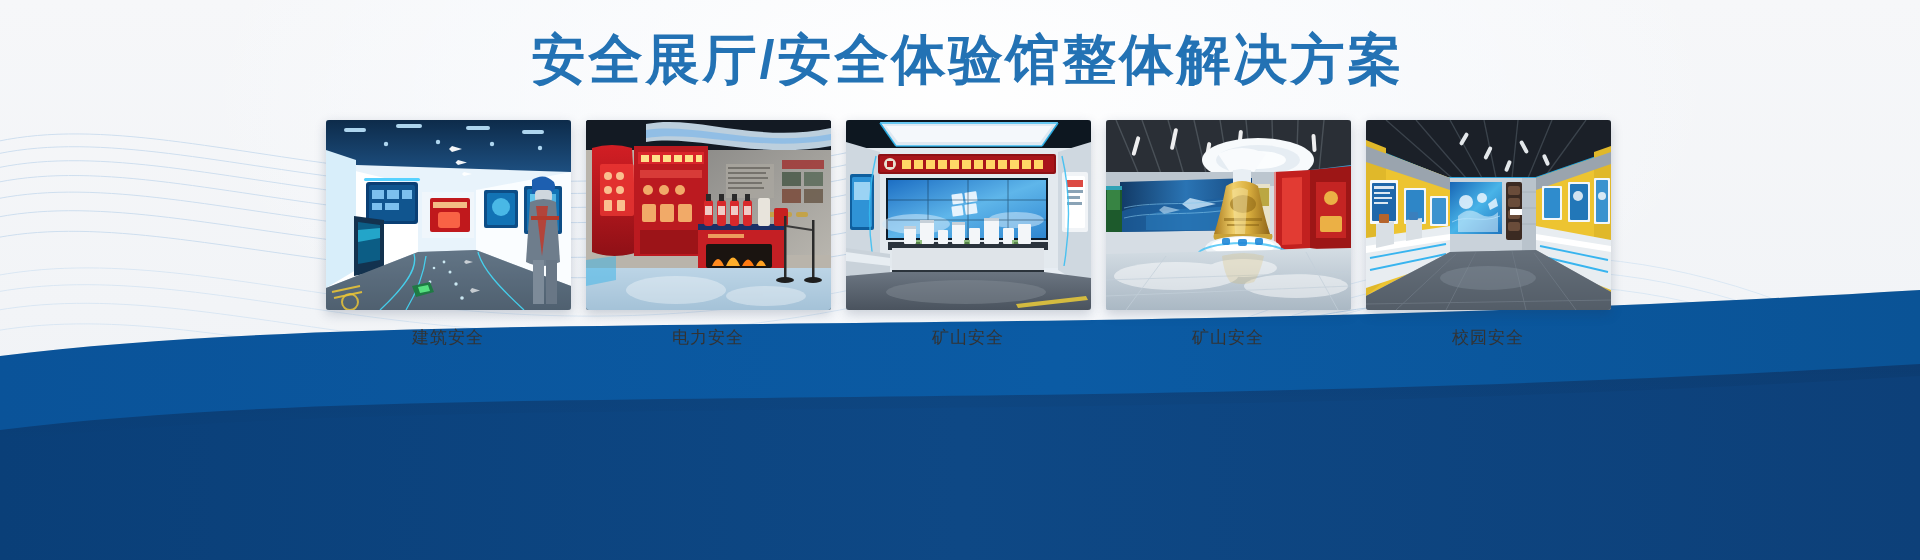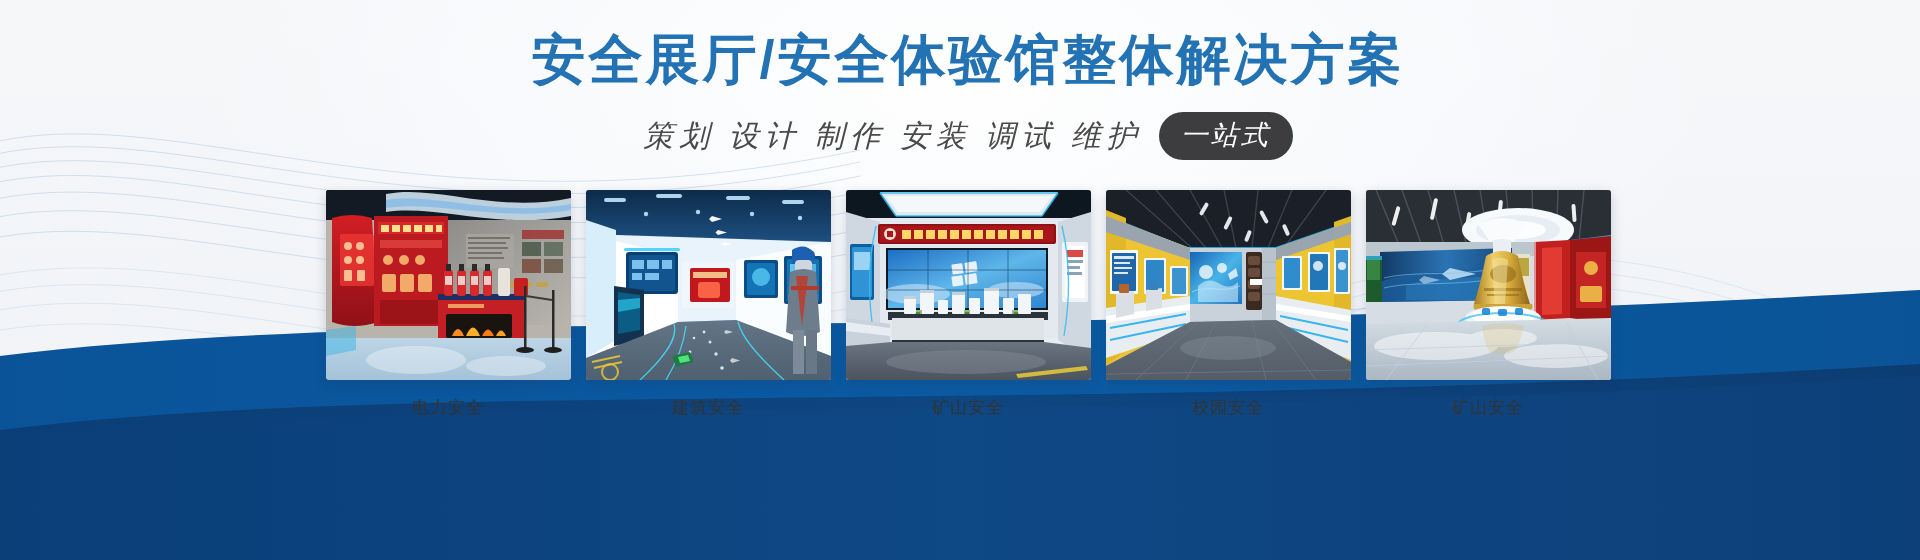--- a/index.html
+++ b/index.html
@@ -167,26 +167,134 @@
 
     <path d="M0 96 C 420 44, 1020 84, 1920 30 L1920 116 C 1020 170, 420 130, 0 182 Z" fill="url(#gShadow)" opacity="0.55"></path>
 
     <path d="M0 96 C 420 44, 1020 84, 1920 30 L1920 104 C 1020 158, 420 118, 0 170 Z" fill="url(#gLight)"></path>
   </svg>
 
   <div class="content">
 
     <div class="title">安全展厅/安全体验馆整体解决方案</div>
 
-    <div class="subtitle-row">
-      <span class="subtitle">策划 设计 制作 安装 调试 维护</span>
-      <span class="badge">一站式</span>
-    </div>
 
     <div class="gallery">
+
+      <div class="card">
+        <div class="thumb">
+          <svg viewBox="0 0 245 190">
+            <defs>
+              <linearGradient id="c1floor" x1="0" y1="0" x2="0" y2="1">
+                <stop offset="0" stop-color="#5d6f80"></stop>
+                  <stop offset="1" stop-color="#404f5e"></stop>
+              </linearGradient>
+              <linearGradient id="c1ceil" x1="0" y1="0" x2="0" y2="1">
+                <stop offset="0" stop-color="#0d2b4a"></stop>
+                  <stop offset="1" stop-color="#1d4f80"></stop>
+              </linearGradient>
+            </defs>
+            <rect width="245" height="190" fill="#e8f3fb"></rect>
+
+            <path d="M0 0 L245 0 L245 52 L0 44 Z" fill="url(#c1ceil)"></path>
+
+            <g fill="#bfe7ff" opacity="0.9">
+              <rect x="18" y="8" width="22" height="4" rx="2"></rect>
+              <rect x="70" y="4" width="26" height="4" rx="2"></rect>
+              <rect x="140" y="6" width="24" height="4" rx="2"></rect>
+              <rect x="196" y="10" width="22" height="4" rx="2"></rect>
+              <circle cx="60" cy="24" r="2.2"></circle>
+                <circle cx="112" cy="22" r="2.2"></circle>
+              <circle cx="166" cy="24" r="2.2"></circle>
+                <circle cx="214" cy="28" r="2.2"></circle>
+            </g>
+
+            <path d="M0 44 L92 66 L92 132 L0 168 Z" fill="#ffffff"></path>
+            <path d="M0 30 L30 40 L30 150 L0 168 Z" fill="#d8eefa"></path>
+
+            <rect x="40" y="62" width="52" height="42" rx="3" fill="#0a3f74"></rect>
+            <rect x="43" y="65" width="46" height="36" rx="2" fill="#10558f"></rect>
+            <g fill="#8fd3ff" opacity=".85">
+              <rect x="46" y="70" width="12" height="9"></rect>
+                <rect x="61" y="70" width="12" height="9"></rect>
+              <rect x="76" y="70" width="10" height="9"></rect>
+              <rect x="46" y="83" width="10" height="7"></rect>
+                <rect x="59" y="83" width="14" height="7"></rect>
+            </g>
+            <rect x="38" y="58" width="56" height="3" rx="1.5" fill="#56d2ff"></rect>
+
+            <path d="M28 96 L58 100 L58 150 L28 156 Z" fill="#13324f"></path>
+            <path d="M32 102 L54 105 L54 140 L32 144 Z" fill="#0c5d85"></path>
+            <path d="M32 110 L54 108 L54 118 L32 122 Z" fill="#2ec4e6" opacity=".7"></path>
+
+            <path d="M245 52 L150 70 L150 130 L245 166 Z" fill="#fafdff"></path>
+
+            <g>
+              <rect x="158" y="70" width="34" height="38" rx="2" fill="#0d4d86"></rect>
+              <rect x="161" y="73" width="28" height="32" rx="1.5" fill="#1273b5"></rect>
+              <circle cx="175" cy="87" r="9" fill="#58c9f2" opacity=".8"></circle>
+              <rect x="198" y="66" width="38" height="48" rx="2" fill="#0d4d86"></rect>
+              <rect x="201" y="69" width="32" height="42" rx="1.5" fill="#1273b5"></rect>
+              <rect x="204" y="74" width="12" height="14" fill="#7fe0ff" opacity=".75"></rect>
+              <rect x="219" y="74" width="11" height="14" fill="#7fe0ff" opacity=".6"></rect>
+              <rect x="204" y="92" width="26" height="6" fill="#9deaff" opacity=".6"></rect>
+            </g>
+
+            <rect x="96" y="72" width="52" height="46" fill="#f0f6fb"></rect>
+            <rect x="104" y="78" width="40" height="34" rx="2" fill="#c0181c"></rect>
+            <rect x="107" y="82" width="34" height="6" fill="#ffe9a0" opacity=".8"></rect>
+            <rect x="112" y="92" width="22" height="16" rx="3" fill="#ff6a4a" opacity=".9"></rect>
+
+            <path d="M0 168 L92 132 L150 130 L245 166 L245 190 L0 190 Z" fill="url(#c1floor)"></path>
+            <path d="M0 168 L92 132 L150 130 L245 166 L245 190 L0 190 Z" fill="#6d8093" opacity=".35"></path>
+
+            <g stroke="#43e0ff" stroke-width="1.3" fill="none" opacity=".85">
+              <path d="M88 134 C 92 148, 80 166, 54 190"></path>
+              <path d="M152 132 C 156 148, 172 166, 198 190"></path>
+              <path d="M100 136 C 98 152, 92 170, 80 190"></path>
+            </g>
+            <g fill="#d8f6ff" opacity=".9">
+              <circle cx="118" cy="142" r="1.4"></circle>
+                <circle cx="124" cy="152" r="1.5"></circle>
+              <circle cx="130" cy="164" r="1.7"></circle>
+                <circle cx="136" cy="178" r="1.8"></circle>
+              <circle cx="108" cy="148" r="1.3"></circle>
+                <circle cx="104" cy="162" r="1.4"></circle>
+            </g>
+
+            <g fill="#ffffff" opacity=".95">
+              <path d="M126 26 l10 3 l-10 3 l-3 -3 z"></path>
+              <path d="M132 40 l9 2.5 l-9 2.5 l-2.5 -2.5 z"></path>
+              <path d="M138 52 l8 2 l-8 2 l-2 -2 z"></path>
+              <path d="M140 140 l7 2 l-7 2 l-2 -2 z" opacity=".7"></path>
+              <path d="M146 168 l8 2.5 l-8 2.5 l-2 -2.5 z" opacity=".7"></path>
+            </g>
+
+            <g stroke="#e8c338" stroke-width="2" fill="none" opacity=".9">
+              <path d="M6 172 L34 166"></path>
+                <path d="M8 178 L36 172"></path>
+            </g>
+            <circle cx="24" cy="182" r="8" fill="none" stroke="#e8c338" stroke-width="2" opacity=".85"></circle>
+
+            <path d="M86 166 L104 162 L108 172 L90 177 Z" fill="#1f7a44"></path>
+            <path d="M92 167 L102 165 L104 171 L94 173 Z" fill="#55e07f"></path>
+
+            <g>
+              <path d="M206 60 q12 -8 22 2 q3 7 -2 10 l-20 2 z" fill="#1d5fb0"></path>
+              <rect x="209" y="70" width="17" height="12" rx="4" fill="#cfd7de"></rect>
+              <path d="M204 82 q14 -6 26 0 l4 60 q-18 8 -34 0 z" fill="#6e7d8c"></path>
+              <path d="M210 86 l6 50 l6 -50 z" fill="#c0392b" opacity=".85"></path>
+              <rect x="207" y="140" width="11" height="44" fill="#7d8b99"></rect>
+              <rect x="220" y="140" width="11" height="44" fill="#697786"></rect>
+              <rect x="205" y="96" width="28" height="4" fill="#b43a2b"></rect>
+            </g>
+          </svg>
+        </div>
+        <div class="caption">建筑安全</div>
+      </div>
 
       <div class="card">
         <div class="thumb">
           <svg viewBox="0 0 245 190">
             <defs>
               <linearGradient id="c2red" x1="0" y1="0" x2="0" y2="1">
                 <stop offset="0" stop-color="#d21e24"></stop>
                   <stop offset="1" stop-color="#8f1016"></stop>
               </linearGradient>
               <linearGradient id="c2floor" x1="0" y1="0" x2="0" y2="1">
@@ -310,132 +418,20 @@
             <path d="M0 140 L30 136 L30 160 L0 166 Z" fill="#3ab3e8" opacity=".5"></path>
           </svg>
         </div>
         <div class="caption">电力安全</div>
       </div>
 
       <div class="card">
         <div class="thumb">
           <svg viewBox="0 0 245 190">
             <defs>
-              <linearGradient id="c1floor" x1="0" y1="0" x2="0" y2="1">
-                <stop offset="0" stop-color="#5d6f80"></stop>
-                  <stop offset="1" stop-color="#404f5e"></stop>
-              </linearGradient>
-              <linearGradient id="c1ceil" x1="0" y1="0" x2="0" y2="1">
-                <stop offset="0" stop-color="#0d2b4a"></stop>
-                  <stop offset="1" stop-color="#1d4f80"></stop>
-              </linearGradient>
-            </defs>
-            <rect width="245" height="190" fill="#e8f3fb"></rect>
-
-            <path d="M0 0 L245 0 L245 52 L0 44 Z" fill="url(#c1ceil)"></path>
-
-            <g fill="#bfe7ff" opacity="0.9">
-              <rect x="18" y="8" width="22" height="4" rx="2"></rect>
-              <rect x="70" y="4" width="26" height="4" rx="2"></rect>
-              <rect x="140" y="6" width="24" height="4" rx="2"></rect>
-              <rect x="196" y="10" width="22" height="4" rx="2"></rect>
-              <circle cx="60" cy="24" r="2.2"></circle>
-                <circle cx="112" cy="22" r="2.2"></circle>
-              <circle cx="166" cy="24" r="2.2"></circle>
-                <circle cx="214" cy="28" r="2.2"></circle>
-            </g>
-
-            <path d="M0 44 L92 66 L92 132 L0 168 Z" fill="#ffffff"></path>
-            <path d="M0 30 L30 40 L30 150 L0 168 Z" fill="#d8eefa"></path>
-
-            <rect x="40" y="62" width="52" height="42" rx="3" fill="#0a3f74"></rect>
-            <rect x="43" y="65" width="46" height="36" rx="2" fill="#10558f"></rect>
-            <g fill="#8fd3ff" opacity=".85">
-              <rect x="46" y="70" width="12" height="9"></rect>
-                <rect x="61" y="70" width="12" height="9"></rect>
-              <rect x="76" y="70" width="10" height="9"></rect>
-              <rect x="46" y="83" width="10" height="7"></rect>
-                <rect x="59" y="83" width="14" height="7"></rect>
-            </g>
-            <rect x="38" y="58" width="56" height="3" rx="1.5" fill="#56d2ff"></rect>
-
-            <path d="M28 96 L58 100 L58 150 L28 156 Z" fill="#13324f"></path>
-            <path d="M32 102 L54 105 L54 140 L32 144 Z" fill="#0c5d85"></path>
-            <path d="M32 110 L54 108 L54 118 L32 122 Z" fill="#2ec4e6" opacity=".7"></path>
-
-            <path d="M245 52 L150 70 L150 130 L245 166 Z" fill="#fafdff"></path>
-
-            <g>
-              <rect x="158" y="70" width="34" height="38" rx="2" fill="#0d4d86"></rect>
-              <rect x="161" y="73" width="28" height="32" rx="1.5" fill="#1273b5"></rect>
-              <circle cx="175" cy="87" r="9" fill="#58c9f2" opacity=".8"></circle>
-              <rect x="198" y="66" width="38" height="48" rx="2" fill="#0d4d86"></rect>
-              <rect x="201" y="69" width="32" height="42" rx="1.5" fill="#1273b5"></rect>
-              <rect x="204" y="74" width="12" height="14" fill="#7fe0ff" opacity=".75"></rect>
-              <rect x="219" y="74" width="11" height="14" fill="#7fe0ff" opacity=".6"></rect>
-              <rect x="204" y="92" width="26" height="6" fill="#9deaff" opacity=".6"></rect>
-            </g>
-
-            <rect x="96" y="72" width="52" height="46" fill="#f0f6fb"></rect>
-            <rect x="104" y="78" width="40" height="34" rx="2" fill="#c0181c"></rect>
-            <rect x="107" y="82" width="34" height="6" fill="#ffe9a0" opacity=".8"></rect>
-            <rect x="112" y="92" width="22" height="16" rx="3" fill="#ff6a4a" opacity=".9"></rect>
-
-            <path d="M0 168 L92 132 L150 130 L245 166 L245 190 L0 190 Z" fill="url(#c1floor)"></path>
-            <path d="M0 168 L92 132 L150 130 L245 166 L245 190 L0 190 Z" fill="#6d8093" opacity=".35"></path>
-
-            <g stroke="#43e0ff" stroke-width="1.3" fill="none" opacity=".85">
-              <path d="M88 134 C 92 148, 80 166, 54 190"></path>
-              <path d="M152 132 C 156 148, 172 166, 198 190"></path>
-              <path d="M100 136 C 98 152, 92 170, 80 190"></path>
-            </g>
-            <g fill="#d8f6ff" opacity=".9">
-              <circle cx="118" cy="142" r="1.4"></circle>
-                <circle cx="124" cy="152" r="1.5"></circle>
-              <circle cx="130" cy="164" r="1.7"></circle>
-                <circle cx="136" cy="178" r="1.8"></circle>
-              <circle cx="108" cy="148" r="1.3"></circle>
-                <circle cx="104" cy="162" r="1.4"></circle>
-            </g>
-
-            <g fill="#ffffff" opacity=".95">
-              <path d="M126 26 l10 3 l-10 3 l-3 -3 z"></path>
-              <path d="M132 40 l9 2.5 l-9 2.5 l-2.5 -2.5 z"></path>
-              <path d="M138 52 l8 2 l-8 2 l-2 -2 z"></path>
-              <path d="M140 140 l7 2 l-7 2 l-2 -2 z" opacity=".7"></path>
-              <path d="M146 168 l8 2.5 l-8 2.5 l-2 -2.5 z" opacity=".7"></path>
-            </g>
-
-            <g stroke="#e8c338" stroke-width="2" fill="none" opacity=".9">
-              <path d="M6 172 L34 166"></path>
-                <path d="M8 178 L36 172"></path>
-            </g>
-            <circle cx="24" cy="182" r="8" fill="none" stroke="#e8c338" stroke-width="2" opacity=".85"></circle>
-
-            <path d="M86 166 L104 162 L108 172 L90 177 Z" fill="#1f7a44"></path>
-            <path d="M92 167 L102 165 L104 171 L94 173 Z" fill="#55e07f"></path>
-
-            <g>
-              <path d="M206 60 q12 -8 22 2 q3 7 -2 10 l-20 2 z" fill="#1d5fb0"></path>
-              <rect x="209" y="70" width="17" height="12" rx="4" fill="#cfd7de"></rect>
-              <path d="M204 82 q14 -6 26 0 l4 60 q-18 8 -34 0 z" fill="#6e7d8c"></path>
-              <path d="M210 86 l6 50 l6 -50 z" fill="#c0392b" opacity=".85"></path>
-              <rect x="207" y="140" width="11" height="44" fill="#7d8b99"></rect>
-              <rect x="220" y="140" width="11" height="44" fill="#697786"></rect>
-              <rect x="205" y="96" width="28" height="4" fill="#b43a2b"></rect>
-            </g>
-          </svg>
-        </div>
-        <div class="caption">建筑安全</div>
-      </div>
-
-      <div class="card">
-        <div class="thumb">
-          <svg viewBox="0 0 245 190">
-            <defs>
               <linearGradient id="c3scr" x1="0" y1="0" x2="1" y2="1">
                 <stop offset="0" stop-color="#1d6fc4"></stop>
                   <stop offset="0.5" stop-color="#5fb6ea"></stop>
                   <stop offset="1" stop-color="#2f86d0"></stop>
               </linearGradient>
               <linearGradient id="c3floor" x1="0" y1="0" x2="0" y2="1">
                 <stop offset="0" stop-color="#6b7581"></stop>
                   <stop offset="1" stop-color="#4a535e"></stop>
               </linearGradient>
             </defs>
@@ -558,158 +554,20 @@
             <path d="M170 184 L240 176 L242 180 L172 188 Z" fill="#e2c53c" opacity=".9"></path>
           </svg>
         </div>
         <div class="caption">矿山安全</div>
       </div>
 
       <div class="card">
         <div class="thumb">
           <svg viewBox="0 0 245 190">
             <defs>
-              <linearGradient id="c5floor" x1="0" y1="0" x2="0" y2="1">
-                <stop offset="0" stop-color="#6e7882"></stop>
-                  <stop offset="1" stop-color="#49525b"></stop>
-              </linearGradient>
-              <linearGradient id="c5mural" x1="0" y1="0" x2="1" y2="1">
-                <stop offset="0" stop-color="#1766b5"></stop>
-                  <stop offset="0.5" stop-color="#49b4e8"></stop>
-                  <stop offset="1" stop-color="#1f76c0"></stop>
-              </linearGradient>
-            </defs>
-            <rect width="245" height="190" fill="#e9edf1"></rect>
-
-            <path d="M0 0 L245 0 L245 34 L170 60 L78 60 L0 28 Z" fill="#1b2028"></path>
-            <g stroke="#3b434c" stroke-width="1.3">
-              <path d="M20 0 L86 58"></path>
-                <path d="M50 0 L100 58"></path>
-                <path d="M84 0 L116 58"></path>
-              <path d="M118 0 L130 58"></path>
-                <path d="M152 0 L146 58"></path>
-                <path d="M186 0 L162 58"></path>
-              <path d="M220 0 L178 58"></path>
-            </g>
-            <g fill="#f4f8fb" opacity=".92">
-              <rect x="96" y="12" width="4" height="14" rx="2" transform="rotate(30 98 19)"></rect>
-              <rect x="120" y="26" width="4" height="14" rx="2" transform="rotate(26 122 33)"></rect>
-              <rect x="140" y="40" width="4" height="12" rx="2" transform="rotate(22 142 46)"></rect>
-              <rect x="156" y="20" width="4" height="14" rx="2" transform="rotate(-28 158 27)"></rect>
-              <rect x="178" y="34" width="4" height="12" rx="2" transform="rotate(-24 180 40)"></rect>
-            </g>
-
-            <g stroke="#2fb2ef" stroke-width="2.2" fill="none" opacity=".9">
-              <path d="M0 26 L80 58"></path>
-                <path d="M245 32 L170 58"></path>
-              <path d="M80 58 L170 58"></path>
-            </g>
-
-            <path d="M0 26 L84 58 L84 132 L0 176 Z" fill="#edc431"></path>
-            <path d="M0 20 L20 28 L20 160 L0 176 Z" fill="#e0b82a"></path>
-
-            <path d="M0 26 L84 58 L84 70 L0 42 Z" fill="#9aa4ae"></path>
-
-            <rect x="4" y="60" width="28" height="44" rx="1" fill="#f7fafc"></rect>
-            <rect x="6" y="63" width="24" height="38" rx="1" fill="#1f67aa"></rect>
-            <g fill="#ffffff" opacity=".85">
-              <rect x="8" y="66" width="20" height="3"></rect>
-                <rect x="8" y="72" width="16" height="2"></rect>
-              <rect x="8" y="77" width="18" height="2"></rect>
-                <rect x="8" y="82" width="14" height="2"></rect>
-            </g>
-            <rect x="38" y="68" width="22" height="36" rx="1" fill="#f3f7fa"></rect>
-            <rect x="40" y="70" width="18" height="32" rx="1" fill="#2e86c7"></rect>
-            <rect x="64" y="76" width="18" height="30" rx="1" fill="#f3f7fa"></rect>
-            <rect x="66" y="78" width="14" height="26" rx="1" fill="#3b93cf"></rect>
-
-            <path d="M0 118 L84 106 L84 140 L0 168 Z" fill="#e8edf1"></path>
-            <path d="M0 126 L84 114 L84 120 L0 133 Z" fill="#ffffff"></path>
-            <g stroke="#2fb2ef" stroke-width="1.8" fill="none" opacity=".95">
-              <path d="M4 138 L80 124"></path>
-              <path d="M4 150 L80 134"></path>
-            </g>
-
-            <path d="M10 104 L28 101 L28 124 L10 128 Z" fill="#d9dfe4"></path>
-            <path d="M40 100 L56 98 L56 118 L40 121 Z" fill="#d9dfe4"></path>
-            <rect x="13" y="94" width="10" height="9" rx="1" fill="#b5642c"></rect>
-            <rect x="43" y="92" width="9" height="8" rx="1" fill="#3a7fbd"></rect>
-
-            <path d="M245 32 L170 58 L170 130 L245 172 Z" fill="#edc431"></path>
-            <path d="M245 26 L228 32 L228 160 L245 172 Z" fill="#e0b82a"></path>
-            <path d="M245 32 L170 58 L170 70 L245 44 Z" fill="#9aa4ae"></path>
-
-            <rect x="176" y="66" width="20" height="34" rx="1" fill="#f3f7fa"></rect>
-            <rect x="178" y="68" width="16" height="30" rx="1" fill="#2f8ccd"></rect>
-            <rect x="202" y="62" width="22" height="40" rx="1" fill="#f3f7fa"></rect>
-            <rect x="204" y="64" width="18" height="36" rx="1" fill="#2277b8"></rect>
-            <rect x="228" y="58" width="16" height="46" rx="1" fill="#f3f7fa"></rect>
-            <rect x="230" y="60" width="12" height="42" rx="1" fill="#3a93cf"></rect>
-            <g fill="#ffffff" opacity=".8">
-              <circle cx="212" cy="76" r="5"></circle>
-                <circle cx="236" cy="76" r="4"></circle>
-            </g>
-
-            <path d="M245 120 L170 106 L170 140 L245 170 Z" fill="#e8edf1"></path>
-            <path d="M245 126 L170 114 L170 120 L245 132 Z" fill="#ffffff"></path>
-            <g stroke="#2fb2ef" stroke-width="1.8" fill="none" opacity=".95">
-              <path d="M242 140 L174 126"></path>
-              <path d="M242 152 L174 136"></path>
-            </g>
-
-            <rect x="84" y="58" width="86" height="82" fill="#c9d2da"></rect>
-            <rect x="84" y="62" width="52" height="52" fill="url(#c5mural)"></rect>
-            <g fill="#eaf6ff" opacity=".85">
-              <circle cx="100" cy="82" r="7"></circle>
-              <circle cx="116" cy="78" r="5"></circle>
-              <path d="M92 96 q10 -10 22 -2 q10 6 18 -2 l0 20 l-40 0 z" opacity=".6"></path>
-              <path d="M122 84 l8 -6 l2 8 l-8 4 z"></path>
-            </g>
-            <g stroke="#bfe8ff" stroke-width="1" fill="none" opacity=".6">
-              <path d="M86 102 C 100 94, 116 104, 134 96"></path>
-            </g>
-
-            <rect x="140" y="62" width="16" height="58" rx="2" fill="#3b2a22"></rect>
-            <g fill="#6a4c3a">
-              <rect x="142" y="66" width="12" height="9" rx="2"></rect>
-              <rect x="142" y="78" width="12" height="9" rx="2"></rect>
-              <rect x="142" y="90" width="12" height="9" rx="2"></rect>
-              <rect x="142" y="102" width="12" height="9" rx="2"></rect>
-            </g>
-
-            <path d="M158 92 l-10 -6 l0 3 l-12 0 l0 6 l12 0 l0 3 z" fill="#ffffff" transform="translate(8,0)"></path>
-
-            <rect x="156" y="58" width="14" height="80" fill="#b9c3cc"></rect>
-            <g stroke="#a3aeb8" stroke-width="0.8">
-              <path d="M156 72 L170 72"></path>
-                <path d="M156 88 L170 88"></path>
-                <path d="M156 104 L170 104"></path>
-            </g>
-
-            <path d="M0 176 L84 132 L170 130 L245 172 L245 190 L0 190 Z" fill="url(#c5floor)"></path>
-            <path d="M0 176 L84 132 L170 130 L245 172 L245 190 L0 190 Z" fill="#5d6873" opacity=".5"></path>
-            <g stroke="#707b86" stroke-width="0.9" fill="none" opacity=".8">
-              <path d="M0 184 L245 180"></path>
-              <path d="M30 190 L90 134"></path>
-                <path d="M80 190 L110 132"></path>
-              <path d="M160 190 L146 131"></path>
-                <path d="M210 190 L168 133"></path>
-            </g>
-            <g fill="#8d98a3" opacity=".35">
-              <ellipse cx="122" cy="158" rx="48" ry="12"></ellipse>
-            </g>
-          </svg>
-        </div>
-        <div class="caption">校园安全</div>
-      </div>
-
-      <div class="card">
-        <div class="thumb">
-          <svg viewBox="0 0 245 190">
-            <defs>
               <linearGradient id="c4bell" x1="0" y1="0" x2="1" y2="0">
                 <stop offset="0" stop-color="#a97a1e"></stop>
                   <stop offset="0.35" stop-color="#f0cf6a"></stop>
                 <stop offset="0.62" stop-color="#d9ae3e"></stop>
                   <stop offset="1" stop-color="#8e6417"></stop>
               </linearGradient>
               <linearGradient id="c4floor" x1="0" y1="0" x2="0" y2="1">
                 <stop offset="0" stop-color="#d4dde4"></stop>
                   <stop offset="1" stop-color="#aab8c4"></stop>
               </linearGradient>
@@ -821,15 +679,153 @@
               <path d="M60 136 L20 190"></path>
                 <path d="M200 132 L232 190"></path>
             </g>
 
             <path d="M116 136 q22 -6 42 0 q-4 18 -10 26 q-12 4 -24 0 q-6 -8 -8 -26 z" fill="#d9b457" opacity=".22"></path>
           </svg>
         </div>
         <div class="caption">矿山安全</div>
       </div>
 
+      <div class="card">
+        <div class="thumb">
+          <svg viewBox="0 0 245 190">
+            <defs>
+              <linearGradient id="c5floor" x1="0" y1="0" x2="0" y2="1">
+                <stop offset="0" stop-color="#6e7882"></stop>
+                  <stop offset="1" stop-color="#49525b"></stop>
+              </linearGradient>
+              <linearGradient id="c5mural" x1="0" y1="0" x2="1" y2="1">
+                <stop offset="0" stop-color="#1766b5"></stop>
+                  <stop offset="0.5" stop-color="#49b4e8"></stop>
+                  <stop offset="1" stop-color="#1f76c0"></stop>
+              </linearGradient>
+            </defs>
+            <rect width="245" height="190" fill="#e9edf1"></rect>
+
+            <path d="M0 0 L245 0 L245 34 L170 60 L78 60 L0 28 Z" fill="#1b2028"></path>
+            <g stroke="#3b434c" stroke-width="1.3">
+              <path d="M20 0 L86 58"></path>
+                <path d="M50 0 L100 58"></path>
+                <path d="M84 0 L116 58"></path>
+              <path d="M118 0 L130 58"></path>
+                <path d="M152 0 L146 58"></path>
+                <path d="M186 0 L162 58"></path>
+              <path d="M220 0 L178 58"></path>
+            </g>
+            <g fill="#f4f8fb" opacity=".92">
+              <rect x="96" y="12" width="4" height="14" rx="2" transform="rotate(30 98 19)"></rect>
+              <rect x="120" y="26" width="4" height="14" rx="2" transform="rotate(26 122 33)"></rect>
+              <rect x="140" y="40" width="4" height="12" rx="2" transform="rotate(22 142 46)"></rect>
+              <rect x="156" y="20" width="4" height="14" rx="2" transform="rotate(-28 158 27)"></rect>
+              <rect x="178" y="34" width="4" height="12" rx="2" transform="rotate(-24 180 40)"></rect>
+            </g>
+
+            <g stroke="#2fb2ef" stroke-width="2.2" fill="none" opacity=".9">
+              <path d="M0 26 L80 58"></path>
+                <path d="M245 32 L170 58"></path>
+              <path d="M80 58 L170 58"></path>
+            </g>
+
+            <path d="M0 26 L84 58 L84 132 L0 176 Z" fill="#edc431"></path>
+            <path d="M0 20 L20 28 L20 160 L0 176 Z" fill="#e0b82a"></path>
+
+            <path d="M0 26 L84 58 L84 70 L0 42 Z" fill="#9aa4ae"></path>
+
+            <rect x="4" y="60" width="28" height="44" rx="1" fill="#f7fafc"></rect>
+            <rect x="6" y="63" width="24" height="38" rx="1" fill="#1f67aa"></rect>
+            <g fill="#ffffff" opacity=".85">
+              <rect x="8" y="66" width="20" height="3"></rect>
+                <rect x="8" y="72" width="16" height="2"></rect>
+              <rect x="8" y="77" width="18" height="2"></rect>
+                <rect x="8" y="82" width="14" height="2"></rect>
+            </g>
+            <rect x="38" y="68" width="22" height="36" rx="1" fill="#f3f7fa"></rect>
+            <rect x="40" y="70" width="18" height="32" rx="1" fill="#2e86c7"></rect>
+            <rect x="64" y="76" width="18" height="30" rx="1" fill="#f3f7fa"></rect>
+            <rect x="66" y="78" width="14" height="26" rx="1" fill="#3b93cf"></rect>
+
+            <path d="M0 118 L84 106 L84 140 L0 168 Z" fill="#e8edf1"></path>
+            <path d="M0 126 L84 114 L84 120 L0 133 Z" fill="#ffffff"></path>
+            <g stroke="#2fb2ef" stroke-width="1.8" fill="none" opacity=".95">
+              <path d="M4 138 L80 124"></path>
+              <path d="M4 150 L80 134"></path>
+            </g>
+
+            <path d="M10 104 L28 101 L28 124 L10 128 Z" fill="#d9dfe4"></path>
+            <path d="M40 100 L56 98 L56 118 L40 121 Z" fill="#d9dfe4"></path>
+            <rect x="13" y="94" width="10" height="9" rx="1" fill="#b5642c"></rect>
+            <rect x="43" y="92" width="9" height="8" rx="1" fill="#3a7fbd"></rect>
+
+            <path d="M245 32 L170 58 L170 130 L245 172 Z" fill="#edc431"></path>
+            <path d="M245 26 L228 32 L228 160 L245 172 Z" fill="#e0b82a"></path>
+            <path d="M245 32 L170 58 L170 70 L245 44 Z" fill="#9aa4ae"></path>
+
+            <rect x="176" y="66" width="20" height="34" rx="1" fill="#f3f7fa"></rect>
+            <rect x="178" y="68" width="16" height="30" rx="1" fill="#2f8ccd"></rect>
+            <rect x="202" y="62" width="22" height="40" rx="1" fill="#f3f7fa"></rect>
+            <rect x="204" y="64" width="18" height="36" rx="1" fill="#2277b8"></rect>
+            <rect x="228" y="58" width="16" height="46" rx="1" fill="#f3f7fa"></rect>
+            <rect x="230" y="60" width="12" height="42" rx="1" fill="#3a93cf"></rect>
+            <g fill="#ffffff" opacity=".8">
+              <circle cx="212" cy="76" r="5"></circle>
+                <circle cx="236" cy="76" r="4"></circle>
+            </g>
+
+            <path d="M245 120 L170 106 L170 140 L245 170 Z" fill="#e8edf1"></path>
+            <path d="M245 126 L170 114 L170 120 L245 132 Z" fill="#ffffff"></path>
+            <g stroke="#2fb2ef" stroke-width="1.8" fill="none" opacity=".95">
+              <path d="M242 140 L174 126"></path>
+              <path d="M242 152 L174 136"></path>
+            </g>
+
+            <rect x="84" y="58" width="86" height="82" fill="#c9d2da"></rect>
+            <rect x="84" y="62" width="52" height="52" fill="url(#c5mural)"></rect>
+            <g fill="#eaf6ff" opacity=".85">
+              <circle cx="100" cy="82" r="7"></circle>
+              <circle cx="116" cy="78" r="5"></circle>
+              <path d="M92 96 q10 -10 22 -2 q10 6 18 -2 l0 20 l-40 0 z" opacity=".6"></path>
+              <path d="M122 84 l8 -6 l2 8 l-8 4 z"></path>
+            </g>
+            <g stroke="#bfe8ff" stroke-width="1" fill="none" opacity=".6">
+              <path d="M86 102 C 100 94, 116 104, 134 96"></path>
+            </g>
+
+            <rect x="140" y="62" width="16" height="58" rx="2" fill="#3b2a22"></rect>
+            <g fill="#6a4c3a">
+              <rect x="142" y="66" width="12" height="9" rx="2"></rect>
+              <rect x="142" y="78" width="12" height="9" rx="2"></rect>
+              <rect x="142" y="90" width="12" height="9" rx="2"></rect>
+              <rect x="142" y="102" width="12" height="9" rx="2"></rect>
+            </g>
+
+            <path d="M158 92 l-10 -6 l0 3 l-12 0 l0 6 l12 0 l0 3 z" fill="#ffffff" transform="translate(8,0)"></path>
+
+            <rect x="156" y="58" width="14" height="80" fill="#b9c3cc"></rect>
+            <g stroke="#a3aeb8" stroke-width="0.8">
+              <path d="M156 72 L170 72"></path>
+                <path d="M156 88 L170 88"></path>
+                <path d="M156 104 L170 104"></path>
+            </g>
+
+            <path d="M0 176 L84 132 L170 130 L245 172 L245 190 L0 190 Z" fill="url(#c5floor)"></path>
+            <path d="M0 176 L84 132 L170 130 L245 172 L245 190 L0 190 Z" fill="#5d6873" opacity=".5"></path>
+            <g stroke="#707b86" stroke-width="0.9" fill="none" opacity=".8">
+              <path d="M0 184 L245 180"></path>
+              <path d="M30 190 L90 134"></path>
+                <path d="M80 190 L110 132"></path>
+              <path d="M160 190 L146 131"></path>
+                <path d="M210 190 L168 133"></path>
+            </g>
+            <g fill="#8d98a3" opacity=".35">
+              <ellipse cx="122" cy="158" rx="48" ry="12"></ellipse>
+            </g>
+          </svg>
+        </div>
+        <div class="caption">校园安全</div>
+      </div>
+
     </div>
   </div>
 </div>
 
 </body></html>

